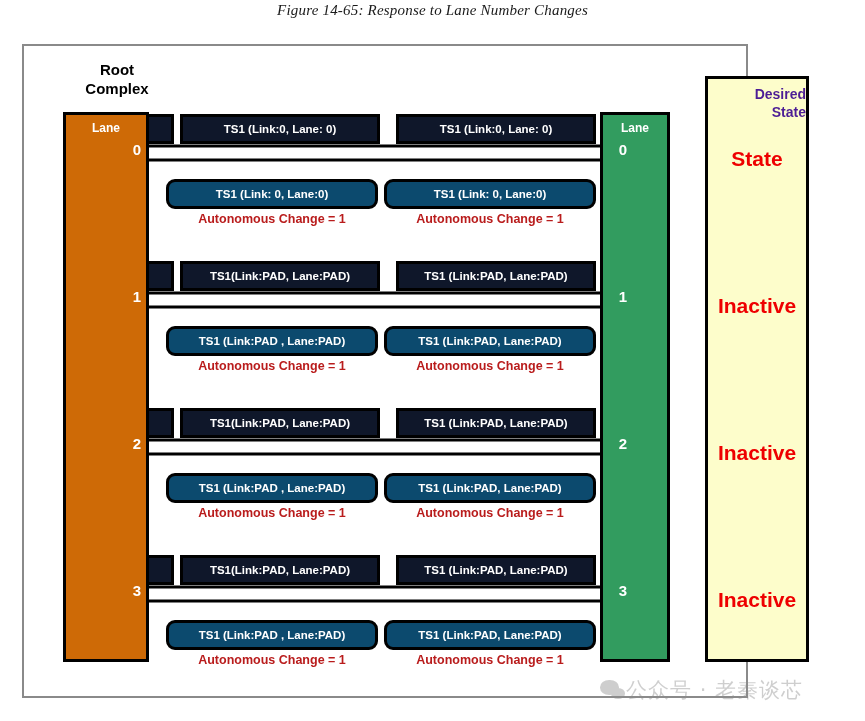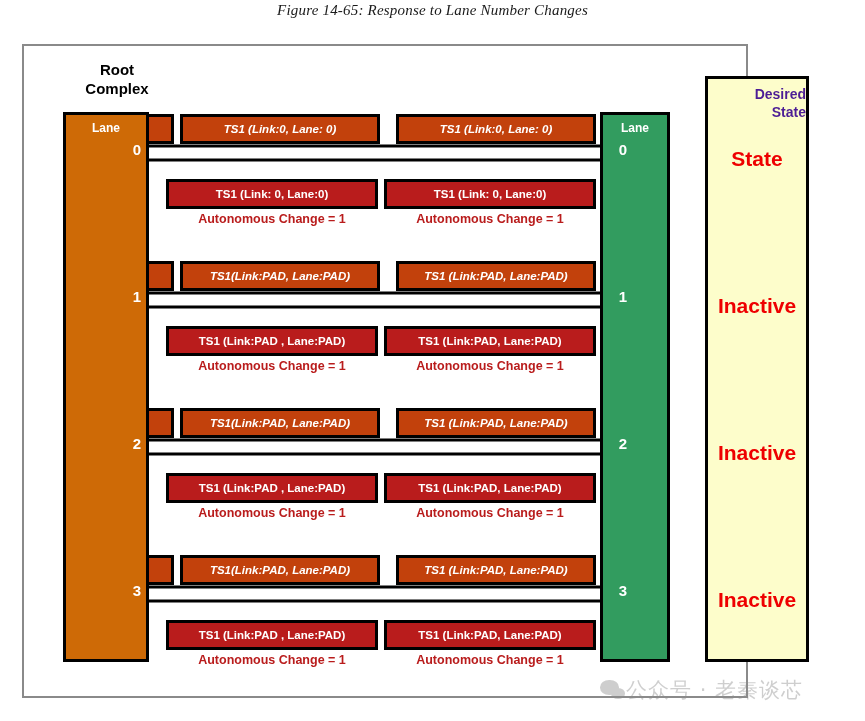--- a/index.html
+++ b/index.html
@@ -107,22 +107,22 @@
     position:absolute;
     border:3px solid #000;
     box-sizing:border-box;
     display:flex;align-items:center;justify-content:center;
     font-size:11.5px;font-weight:bold;color:#ffffff;
     white-space:nowrap;
     overflow:hidden;
     height:30px;
     z-index:4;
   }
-  .ts1-orange{background:#c2410c;font-style:italic;}
-  .ts1-green{background:#b91c1c;}
+  .ts1-orange{background:#0f172a;}
+  .ts1-green{background:#0c4a6e;border-radius:9px;}
 
   
   .auto-change{
     position:absolute;
     text-align:center;
     font-size:12.5px;font-weight:bold;color:#b91c1c;
     white-space:nowrap;
     z-index:4;
   }
 

